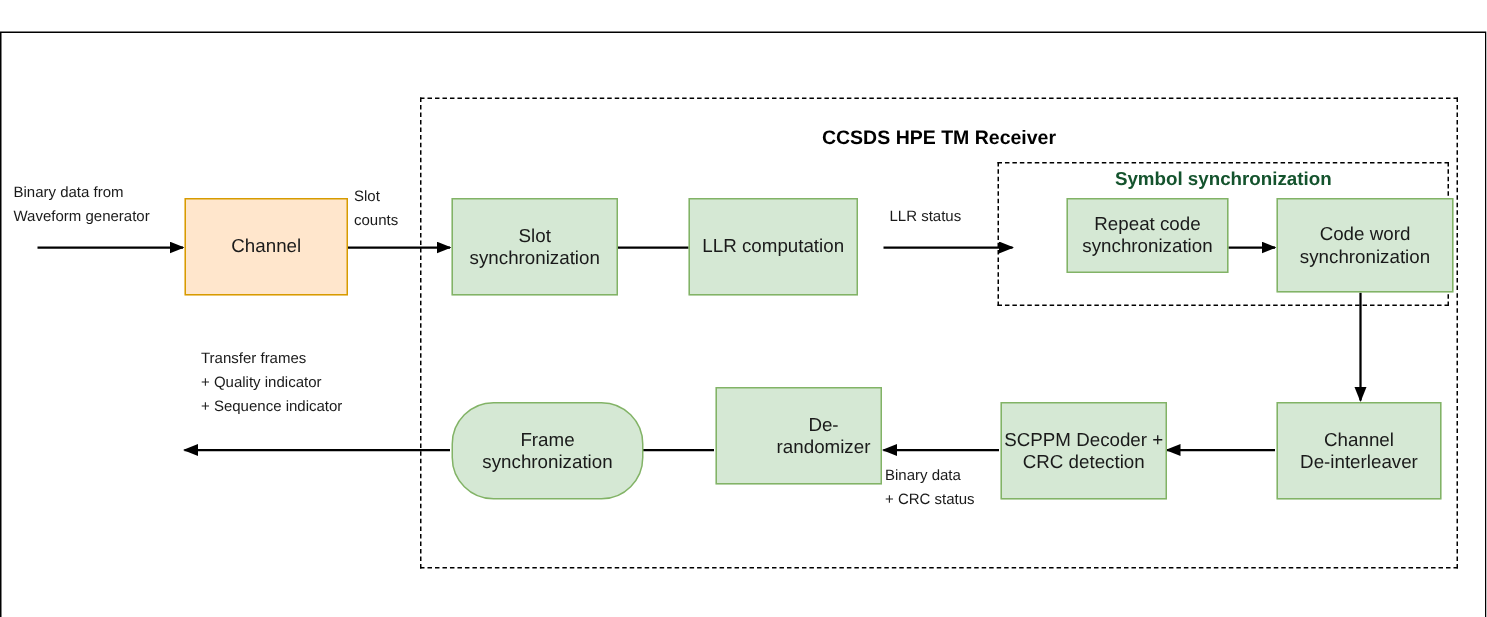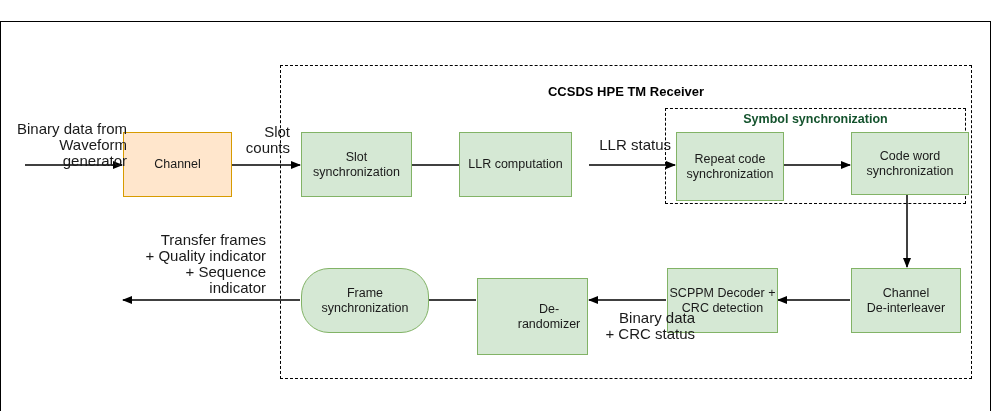--- a/index.html
+++ b/index.html
@@ -61,24 +61,24 @@
     white-space: pre-line;
     font-weight: bold;
   }
   .group-title.bold {
     font-weight: bold;
     font-size: 13px;
     color: #000000;
   }
   .edge-label {
     position: absolute;
-    font-size: 15px;
+    font-size: 10px;
     line-height: 16px;
     color: #1a1a1a;
-    text-align: right;
+    text-align: left;
     white-space: pre-line;
   }
 </style>
 </head>
 <body>
 
 <div id="canvas">
 
   <div class="group-box" style="left:279px; top:43px; width:692px; height:314px;"></div>
 
@@ -118,33 +118,33 @@
     </g>
   </svg>
 
   <div class="node orange" style="left:122px; top:110px; width:109px; height:65px;">Channel</div>
 
   <div class="node green" style="left:300px; top:110px; width:111px; height:65px;">Slot
 synchronization</div>
 
   <div class="node green" style="left:458px; top:110px; width:113px; height:65px;">LLR computation</div>
 
-  <div class="node green" style="left:675px; top:110px; width:108px; height:69px;">Repeat code
+  <div class="node green" style="left:710px; top:110px; width:108px; height:50px;">Repeat code
 synchronization</div>
 
   <div class="node green" style="left:850px; top:110px; width:118px; height:63px;">Code word
 synchronization</div>
 
   <div class="node green" style="left:850px; top:246px; width:110px; height:65px;">Channel
 De-interleaver</div>
 
   <div class="node green" style="left:666px; top:246px; width:111px; height:65px;">SCPPM Decoder +
 CRC detection</div>
 
-  <div class="node green" style="left:476px; top:256px; width:111px; height:77px;padding-left:33px;">De-randomizer</div>
+  <div class="node green" style="left:476px; top:236px; width:111px; height:65px;padding-left:33px;">De-randomizer</div>
 
   <div class="node green" style="left:300px; top:246px; width:128px; height:65px;border-radius:28px;">Frame
 synchronization</div>
 
   <div class="edge-label" style="left:8px; top:99px; width:118px;">Binary data from
 Waveform generator</div>
 
   <div class="edge-label" style="left:235px; top:102px; width:54px;">Slot
 counts</div>
 

